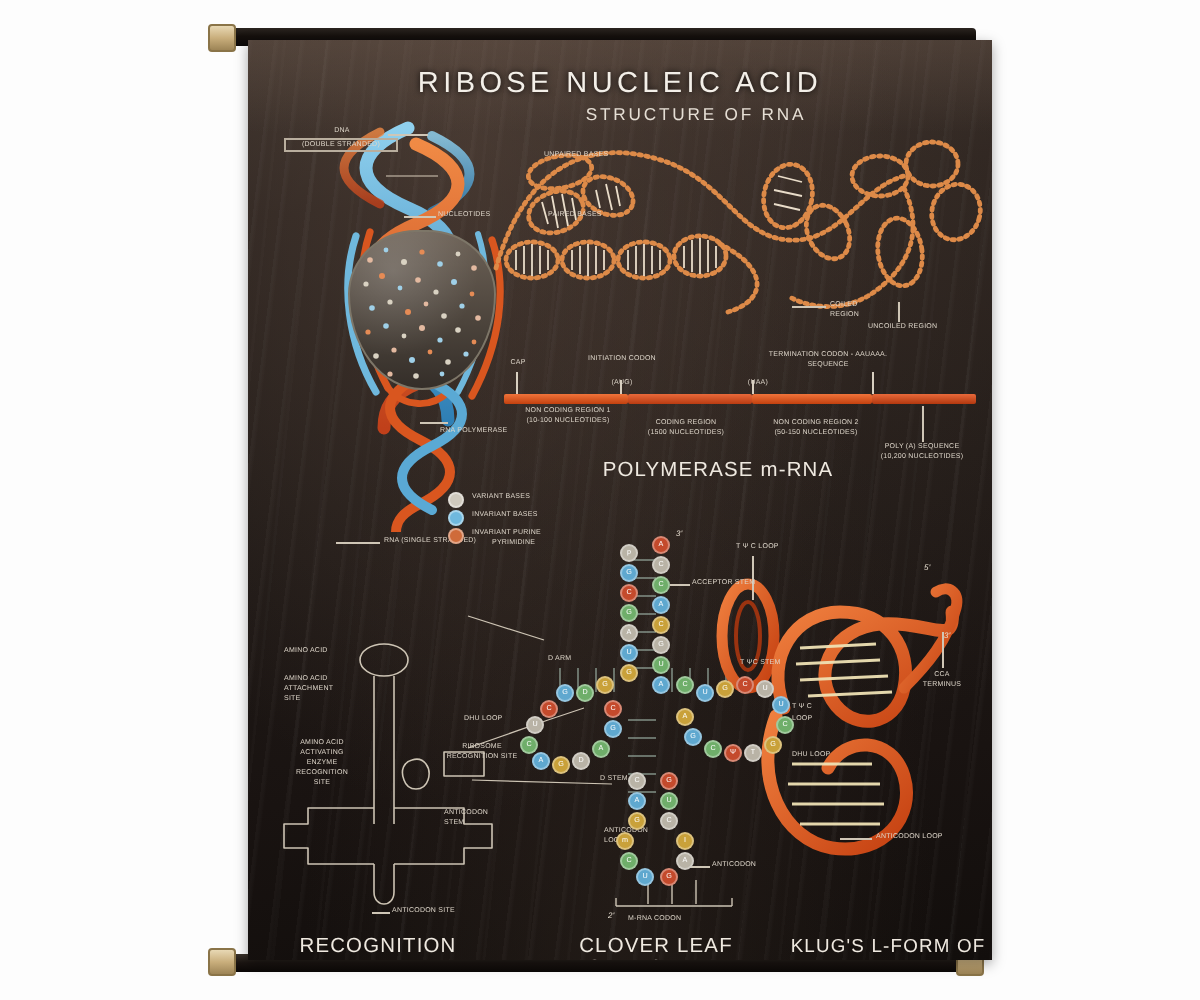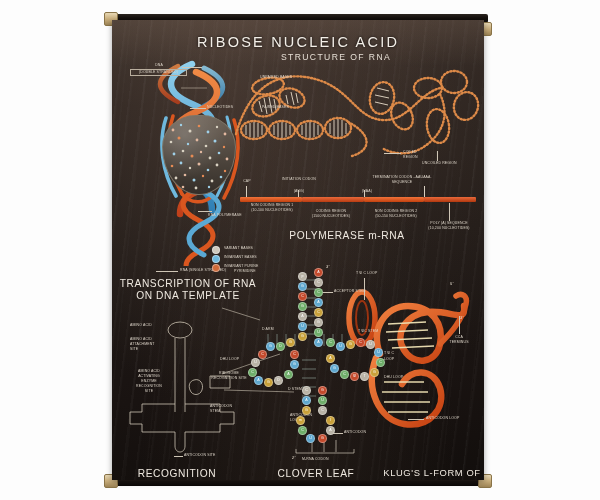--- a/index.html
+++ b/index.html
@@ -24,21 +24,21 @@
     background:linear-gradient(180deg,#e8d8b4 0%,#c9ae7c 50%,#9d8456 100%);
     border:1px solid #8a7448;
   }
   .cap.tl{left:104px;top:12px;}
   .cap.tr{left:478px;top:22px;}
   .cap.bl{left:104px;top:474px;}
   .cap.br{left:478px;top:474px;}
 
   
   .poster{
-    position:absolute;left:112px;top:20px;width:372px;height:460px;
+    position:absolute;left:124px;top:20px;width:372px;height:460px;
     background:
       radial-gradient(ellipse at 30% 12%, rgba(90,72,62,.55) 0%, rgba(0,0,0,0) 58%),
       radial-gradient(ellipse at 78% 8%, rgba(70,56,48,.45) 0%, rgba(0,0,0,0) 52%),
       radial-gradient(ellipse at 50% 95%, rgba(60,48,40,.35) 0%, rgba(0,0,0,0) 60%),
       linear-gradient(175deg,#3a312b 0%,#2a221e 18%,#201a17 48%,#191311 78%,#120e0c 100%);
     box-shadow:0 2px 6px rgba(0,0,0,.35);
     overflow:hidden;
     color:#e9e4dc;
   }
   
@@ -200,22 +200,20 @@
 
     <div class="t lbl" style="left:95px;top:86px;width:44px;">NUCLEOTIDES</div>
     <div class="ln lnh" style="left:78px;top:88px;width:16px;"></div>
 
     <div class="t lbl" style="left:96px;top:194px;width:50px;">RNA POLYMERASE</div>
     <div class="ln lnh" style="left:86px;top:191px;width:14px;"></div>
 
     <div class="t lbl" style="left:68px;top:249px;width:80px;">RNA (SINGLE STRANDED)</div>
     <div class="ln lnh" style="left:44px;top:251px;width:22px;"></div>
 
-    <div class="t cap2" style="left:6px;top:258px;width:140px;">TRANSCRIPTION OF RNA</div>
-    <div class="t cap2" style="left:6px;top:270px;width:140px;">ON DNA TEMPLATE</div>
 
     <svg class="lyr" style="left:120px;top:44px;" width="250" height="96" viewBox="0 0 250 96">
       <defs>
         <pattern id="dots" width="5" height="5" patternUnits="userSpaceOnUse">
           <circle cx="2.5" cy="2.5" r="1.15" fill="#e08a45"></circle>
         </pattern>
       </defs>
       <g fill="none" stroke="#dd8a48" stroke-width="2.4" stroke-dasharray="1.2 2.3" stroke-linecap="round">
 
         <ellipse cx="22" cy="66" rx="13" ry="9"></ellipse>

